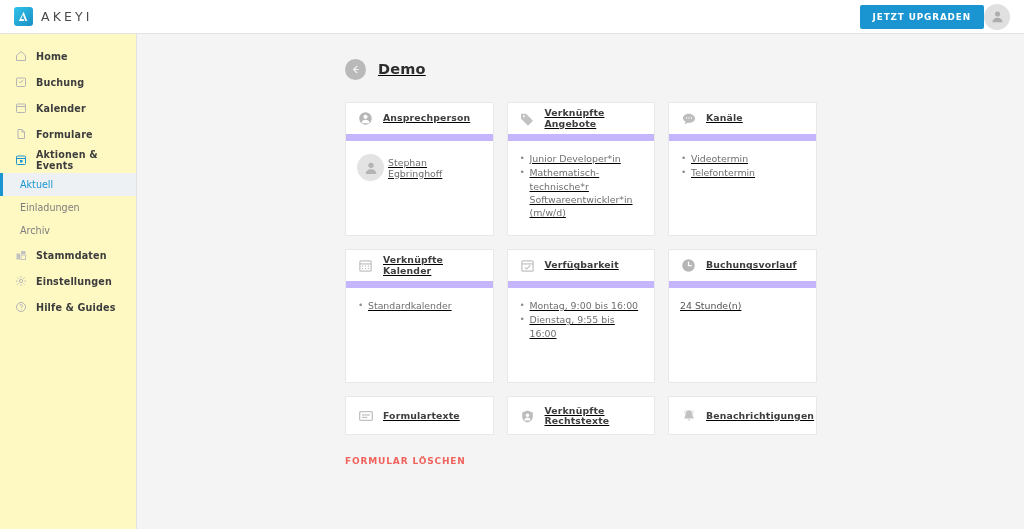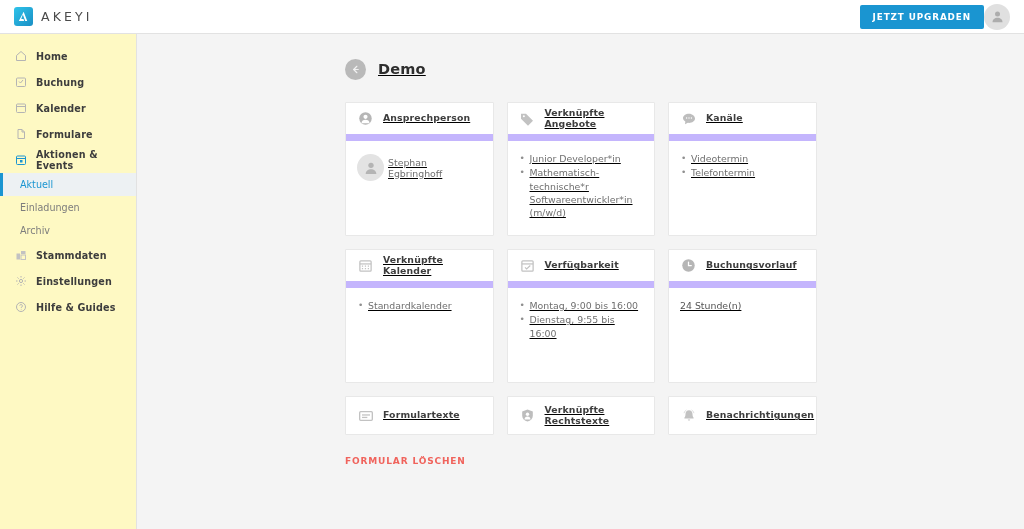--- a/index.html
+++ b/index.html
@@ -99,21 +99,21 @@
   }
 
   .grid { display: flex; flex-wrap: wrap; gap: 13px; }
   .card {
     background: #ffffff; border: 1px solid #e8e8e8;
     width: 148.5px; border-radius: 1px;
     display: flex; flex-direction: column;
   }
   .card.tall { height: 134px; }
   .card.mid { height: 134px; }
-  .card.short { height: 39px; justify-content: center; }
+  .card.short { height: 39px; }
   .card-head {
     display: flex; align-items: center; gap: 9px;
     padding: 0 11px; height: 38px; min-height: 38px;
     border-bottom: 7px solid #c4b5fd;
   }
   .card.short .card-head { border-bottom: none; }
   .card-icon { width: 17px; height: 17px; flex: 0 0 17px; display: flex; align-items: center; justify-content: center; }
   .card-title { font-size: 9.3px; font-weight: bold; color: #3d3d3d; letter-spacing: 0.15px; line-height: 1.1; }
   .card-body { padding: 11px 11px 8px 11px; flex: 1; }
   .card-body ul { list-style: none; }

